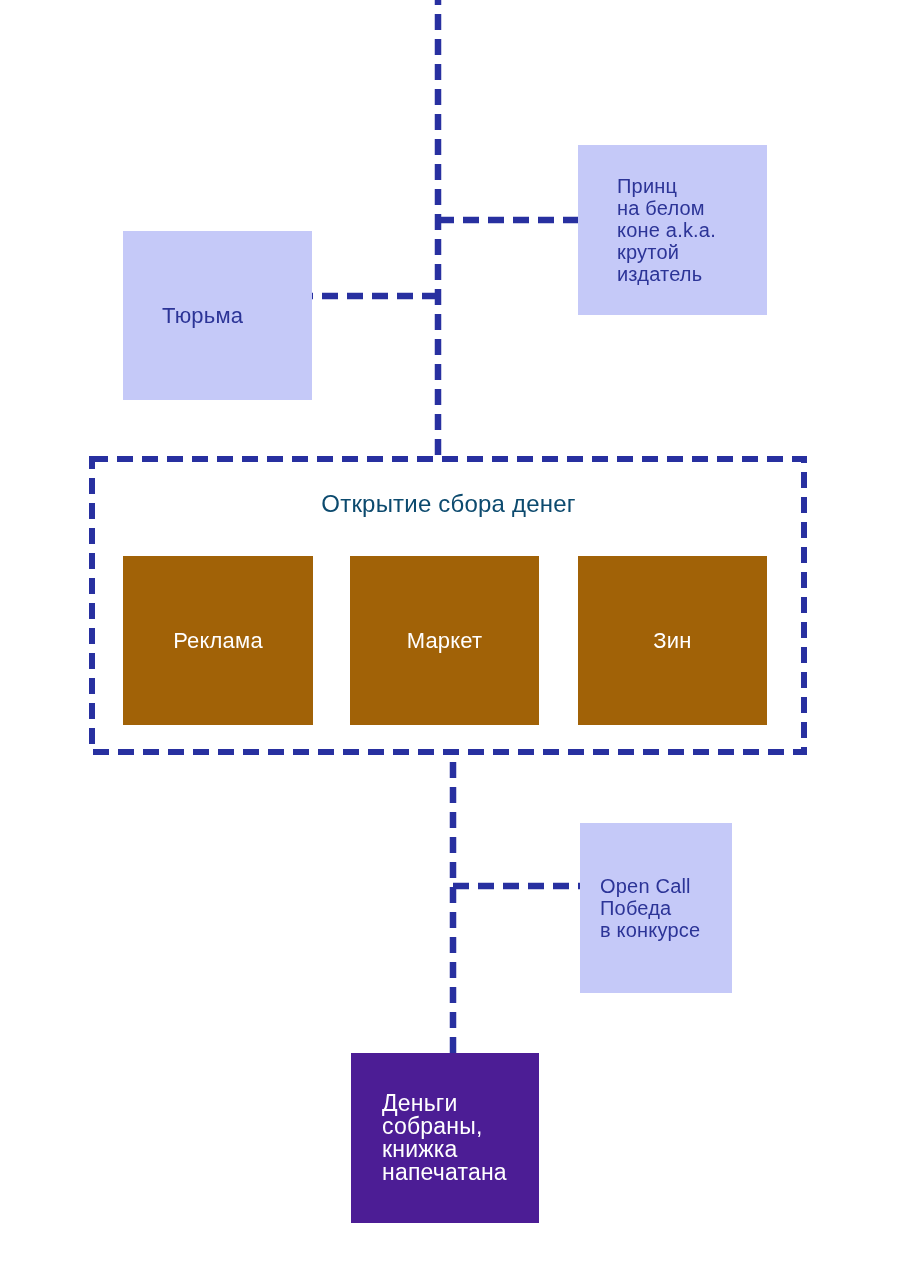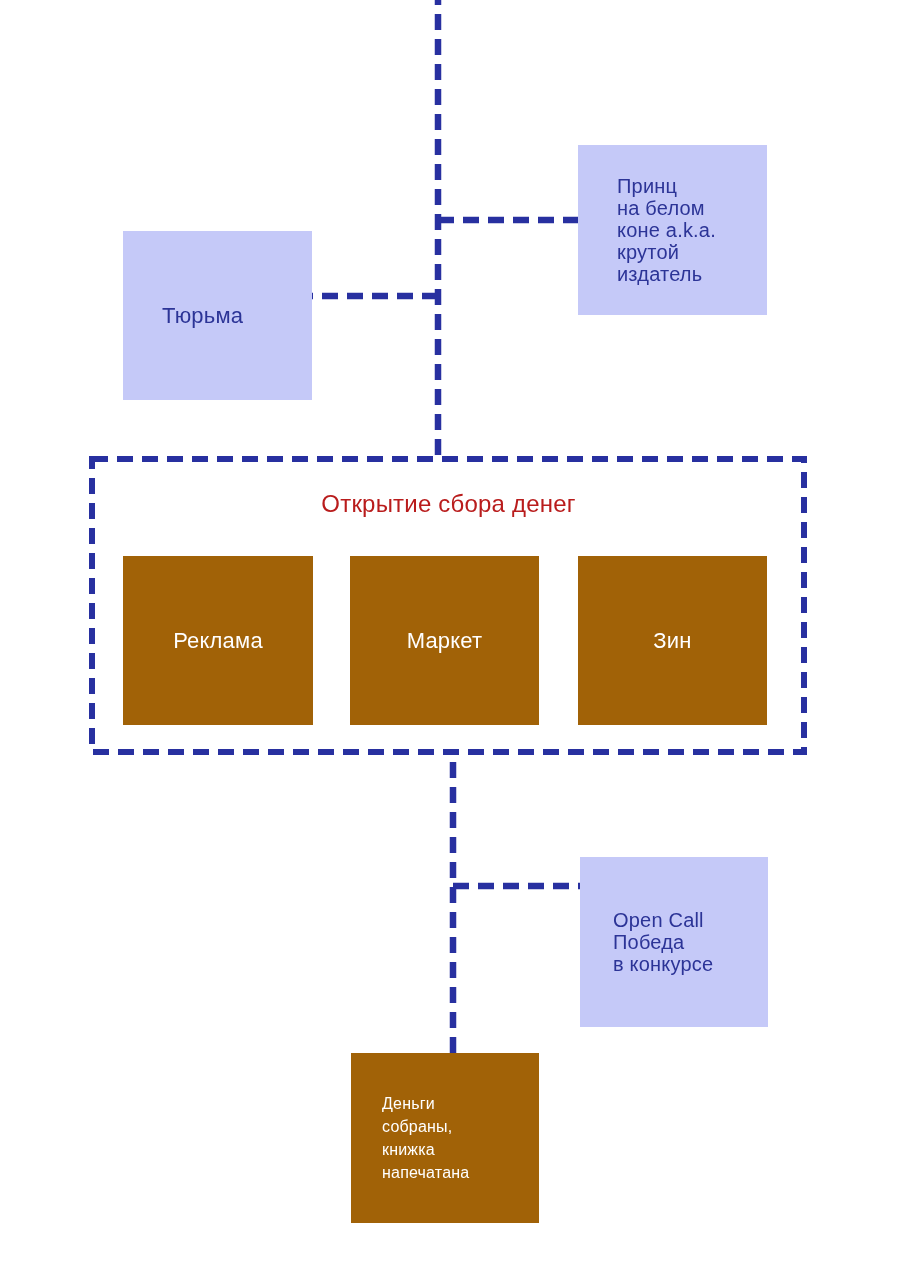--- a/index.html
+++ b/index.html
@@ -44,33 +44,33 @@
   }
   .box--solid {
     background: #a16207;
     color: #ffffff;
     font-size: 22px;
     line-height: 24px;
     justify-content: center;
     text-align: center;
   }
   .box--navy {
-    background: #a16207;
+    background: #4c1d95;
     color: #ffffff;
-    font-size: 16px;
+    font-size: 23px;
     line-height: 23px;
     padding-left: 31px;
   }
   .group-title {
     position: absolute;
     left: 90px;
     top: 490px;
     width: 717px;
     text-align: center;
-    color: #b91c1c;
+    color: #0c4a6e;
     font-size: 24px;
     line-height: 28px;
     font-weight: 500;
     letter-spacing: 0.2px;
   }
 </style>
 </head>
 <body>
 
 <div id="canvas">
@@ -109,21 +109,21 @@
   </div>
 
   <div class="box box--solid" style="left:578px; top:556px; width:189px; height:169px;">
     <span>Зин</span>
   </div>
 
   <div class="box box--solid" style="left:350px; top:556px; width:189px; height:169px;">
     <span>Маркет</span>
   </div>
 
-  <div class="box box--light" style="left:580px; top:823px; width:188px; height:170px; padding-left:33px;margin-top:34px;">
+  <div class="box box--light" style="left:580px; top:823px; width:152px; height:170px; padding-left:20px;">
     <span>Open Call
 Победа
 в конкурсе</span>
   </div>
 
   <div class="box box--navy" style="left:351px; top:1053px; width:188px; height:170px;">
     <span>Деньги
 собраны,
 книжка
 напечатана</span>

